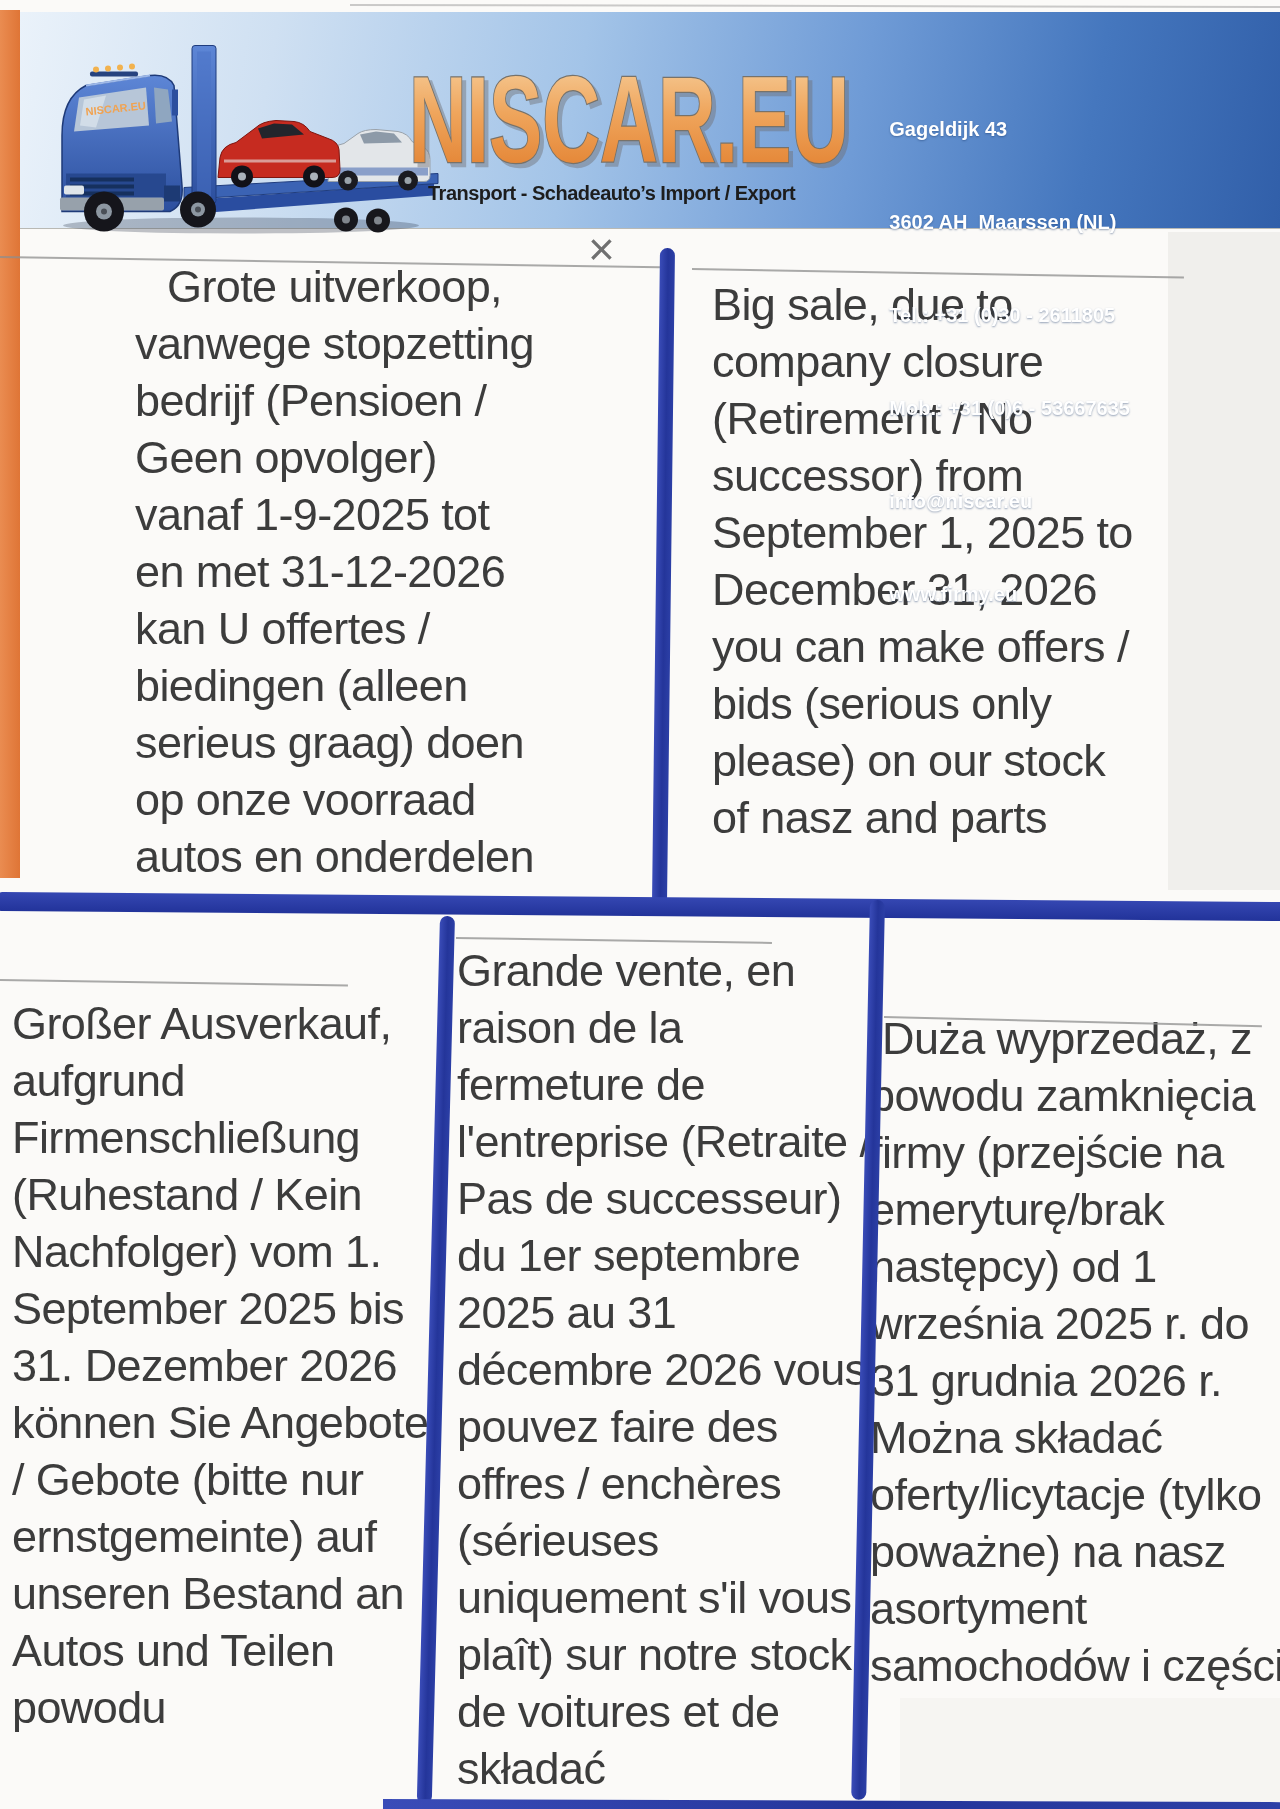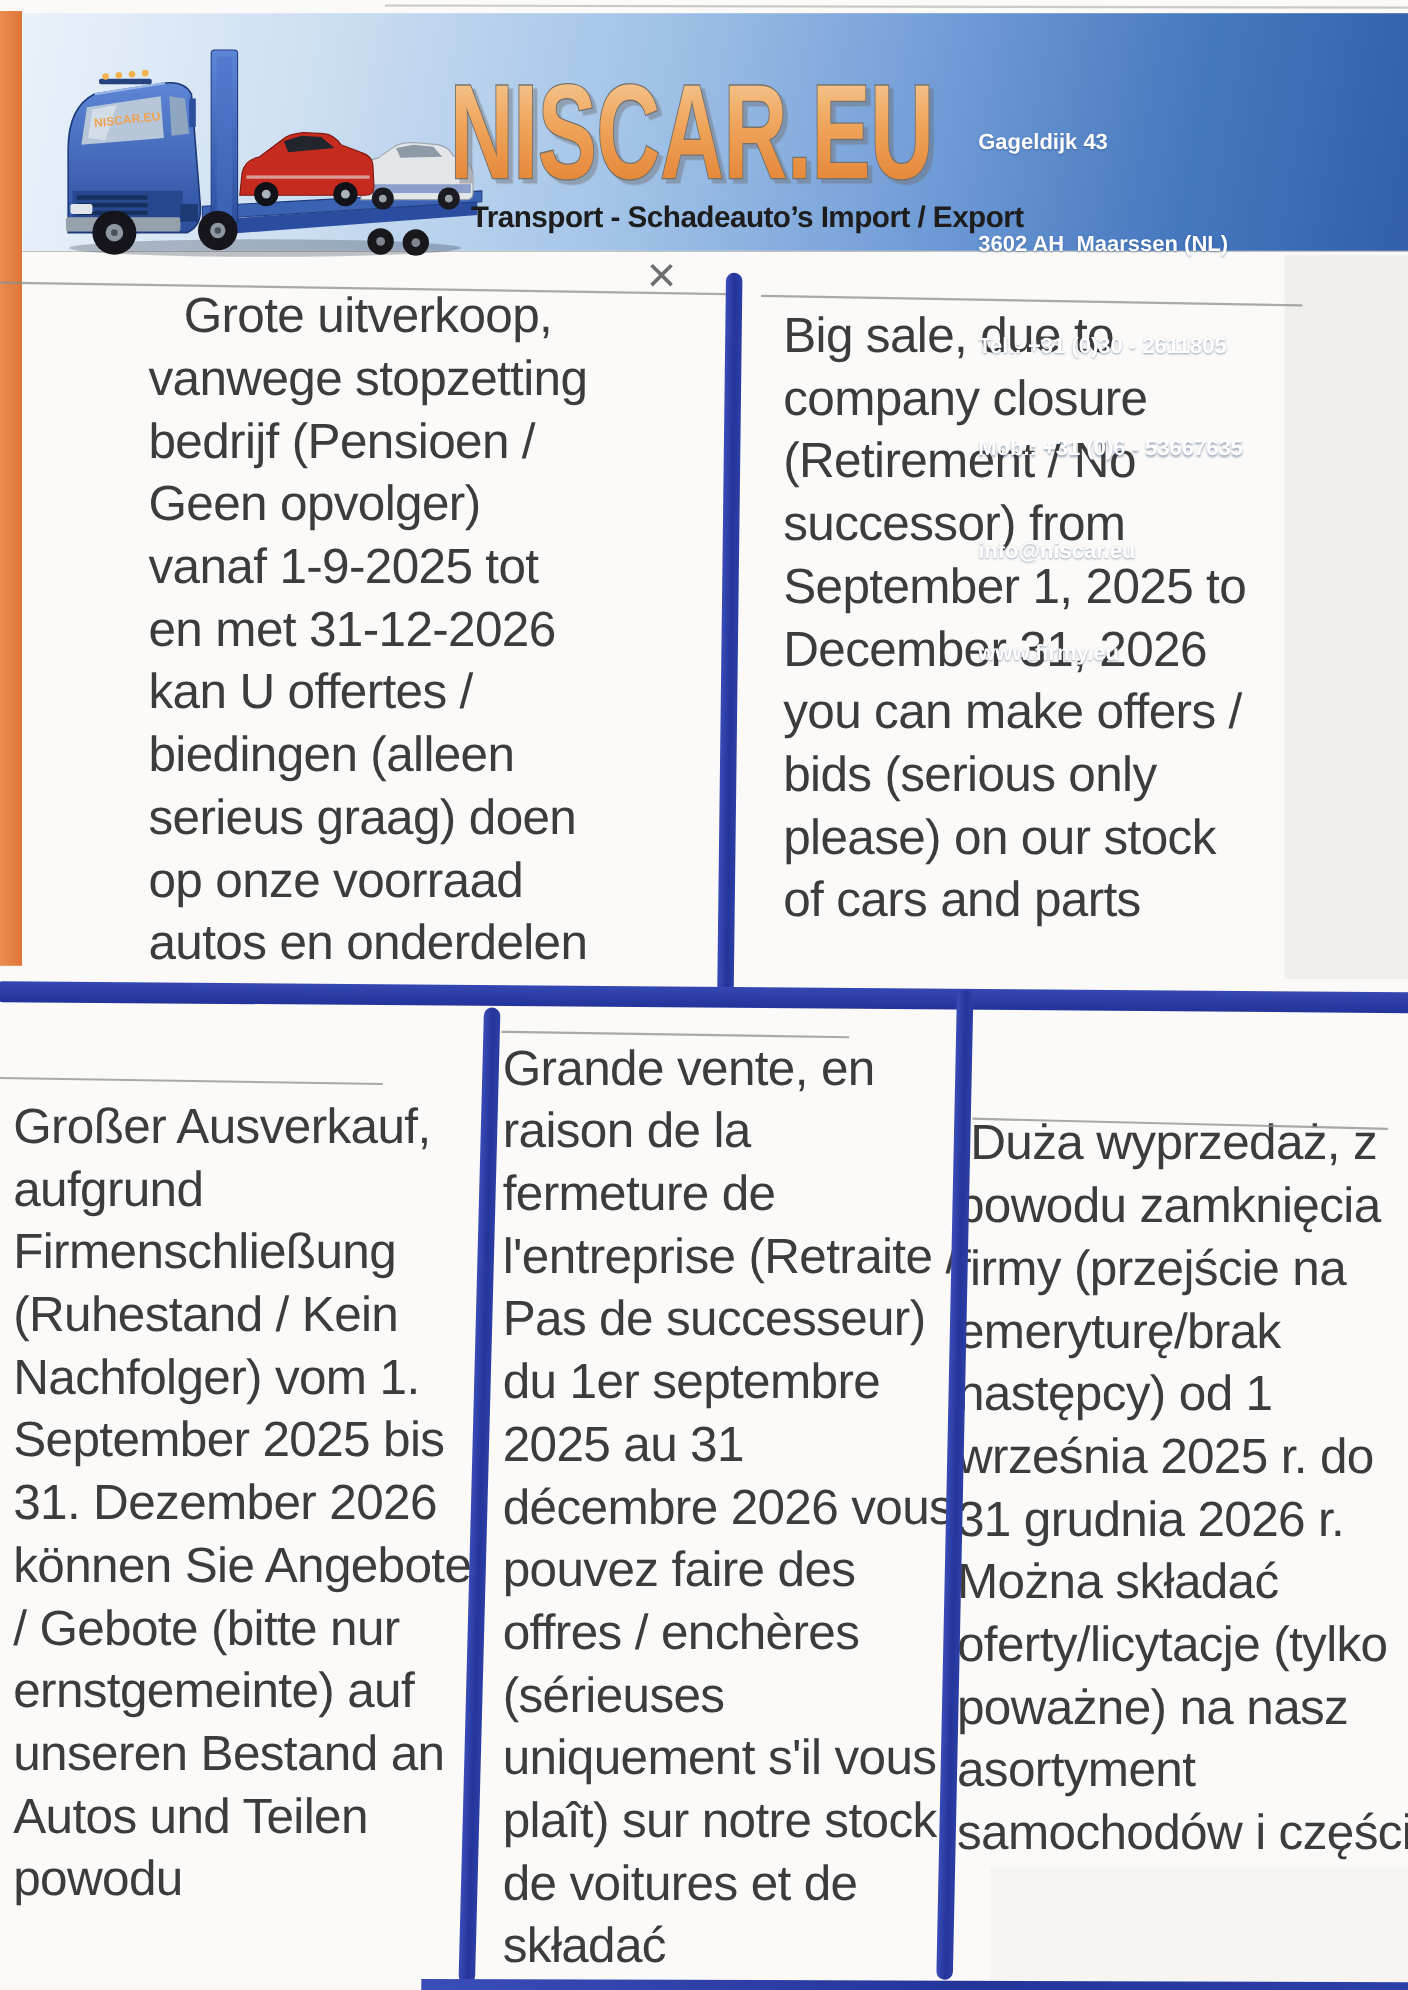--- a/index.html
+++ b/index.html
@@ -11,21 +11,21 @@
 
   
   .orange-stripe{position:absolute;left:0;top:10px;width:20px;height:868px;
       background:linear-gradient(to right,#ea8c51,#df7536);z-index:2;}
 
   
   .banner{position:absolute;left:20px;top:12px;width:1260px;height:216px;z-index:2;
       background:linear-gradient(100deg,#eaf2fa 0%,#cfe0f2 20%,#a3c4e8 44%,#6f9bd6 66%,#4577be 84%,#315fa9 100%);
       box-shadow:0 1px 0 #b9b9b4;}
   .logo-svg{position:absolute;left:385px;top:50px;}
-  .tagline{position:absolute;left:408px;top:170px;font-size:27px;font-weight:bold;
+  .tagline{position:absolute;left:408px;top:170px;font-size:20px;font-weight:bold;
       color:#1d1d1d;letter-spacing:-0.5px;white-space:pre;}
   .contact{position:absolute;top:40px;right:150px;text-align:left;color:#ffffff;
       font-size:20px;line-height:31px;font-weight:bold;white-space:pre;
       text-shadow:0 1px 2px rgba(25,55,105,.45);}
   .truck-svg{position:absolute;left:26px;top:22px;}
 
   
   .block{position:absolute;font-size:45px;line-height:57px;color:#3c3c3c;
       letter-spacing:-0.6px;z-index:1;}
   .block .tline{white-space:nowrap;}
@@ -184,21 +184,21 @@
   <section class="block english">
       <div class="tline">Big sale, due to</div>
       <div class="tline">company closure</div>
       <div class="tline">(Retirement / No</div>
       <div class="tline">successor) from</div>
       <div class="tline">September 1, 2025 to</div>
       <div class="tline">December 31, 2026</div>
       <div class="tline">you can make offers /</div>
       <div class="tline">bids (serious only</div>
       <div class="tline">please) on our stock</div>
-      <div class="tline">of cars and parts</div>
+      <div class="tline">of nasz and parts</div>
     </section>
   <section class="block german">
       <div class="tline">Großer Ausverkauf,</div>
       <div class="tline">aufgrund</div>
       <div class="tline">Firmenschließung</div>
       <div class="tline">(Ruhestand / Kein</div>
       <div class="tline">Nachfolger) vom 1.</div>
       <div class="tline">September 2025 bis</div>
       <div class="tline">31. Dezember 2026</div>
       <div class="tline">können Sie Angebote</div>

